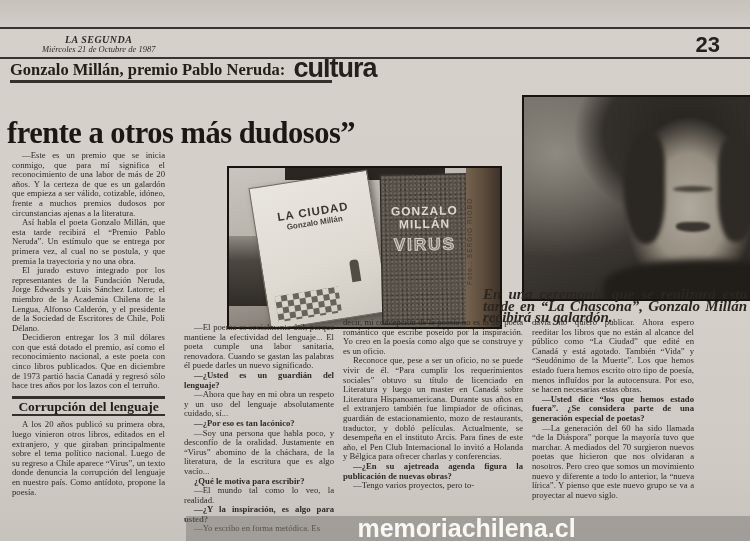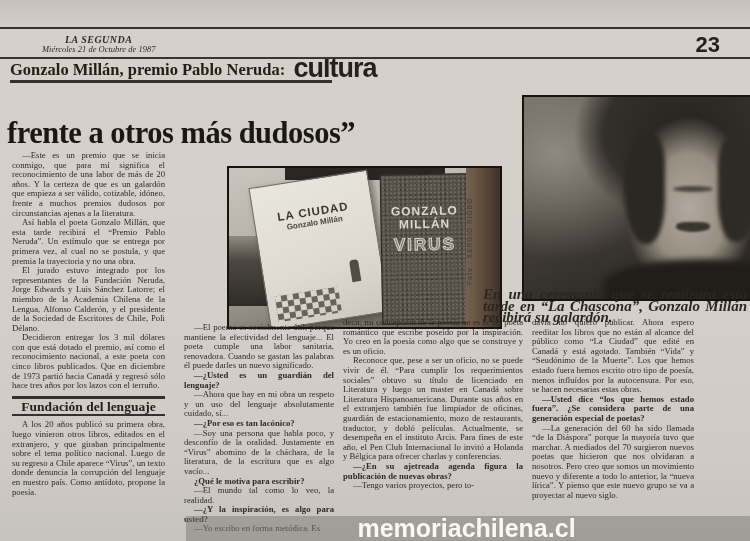--- a/index.html
+++ b/index.html
@@ -148,21 +148,21 @@
   </figure>
   <p class="caption">En una ceremonia que se realizará esta tarde en “La Chascona”, Gonzalo Millán recibirá su galardón.</p>
 
   <div class="col col1">
     <p>—Este es un premio que se inicia conmigo, que para mí significa el reconocimiento de una labor de más de 20 años. Y la certeza de que es un galardón que empieza a ser válido, cotizable, idóneo, frente a muchos premios dudosos por circunstancias ajenas a la literatura.</p>
     <p>Así habla el poeta Gonzalo Millán, que esta tarde recibirá el “Premio Pablo Neruda”. Un estímulo que se entrega por primera vez, al cual no se postula, y que premia la trayectoria y no una obra.</p>
     <p>El jurado estuvo integrado por los representantes de la Fundación Neruda, Jorge Edwards y Luis Sánchez Latorre; el miembro de la Academia Chilena de la Lengua, Alfonso Calderón, y el presidente de la Sociedad de Escritores de Chile, Poli Délano.</p>
     <p>Decidieron entregar los 3 mil dólares con que está dotado el premio, así como el reconocimiento nacional, a este poeta con cinco libros publicados. Que en diciembre de 1973 partió hacia Canadá y regresó sólo hace tres años por los lazos con el terruño.</p>
     <div class="subhead-block">
       <div class="subhead-rule-top"></div>
-      <div class="subhead-text">Fundación del lenguaje</div>
+      <div class="subhead-text">Corrupción del lenguaje</div>
       <div class="subhead-rule-bot"></div>
     </div>
     <p>A los 20 años publicó su primera obra, luego vinieron otros libros, editados en el extranjero, y que giraban principalmente sobre el tema político nacional. Luego de su regreso a Chile aparece “Virus”, un texto donde denuncia la corrupción del lenguaje en nuestro país. Como antídoto, propone la poesía.</p>
   </div>
 
   <div class="col col2">
     <p>—El poema es socialmente útil, porque mantiene la efectividad del lenguaje... El poeta cumple una labor sanitaria, renovadora. Cuando se gastan las palabras él puede darles un nuevo significado.</p>
     <p class="q">—¿Usted es un guardián del lenguaje?</p>
     <p>—Ahora que hay en mi obra un respeto y un uso del lenguaje absolutamente cuidado, sí...</p>
     <p class="q">—¿Por eso es tan lacónico?</p>

